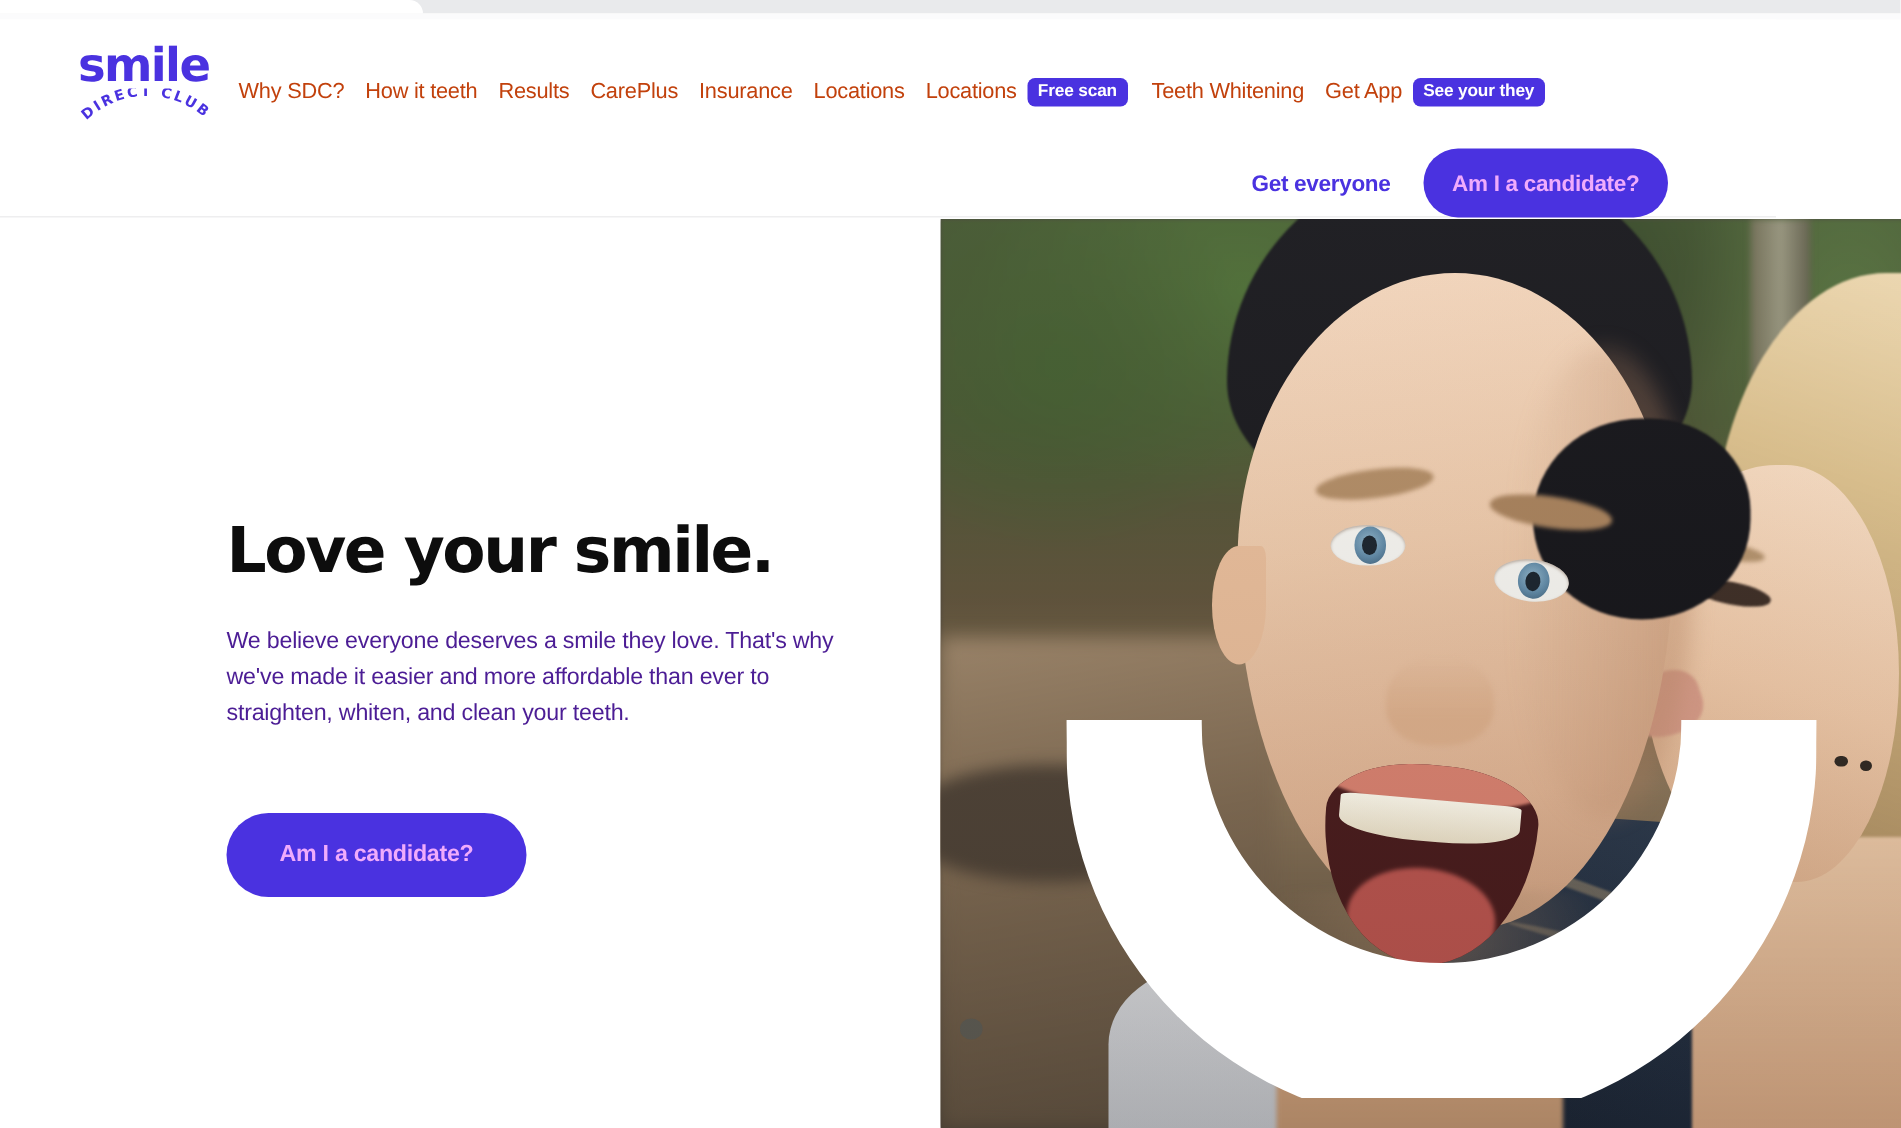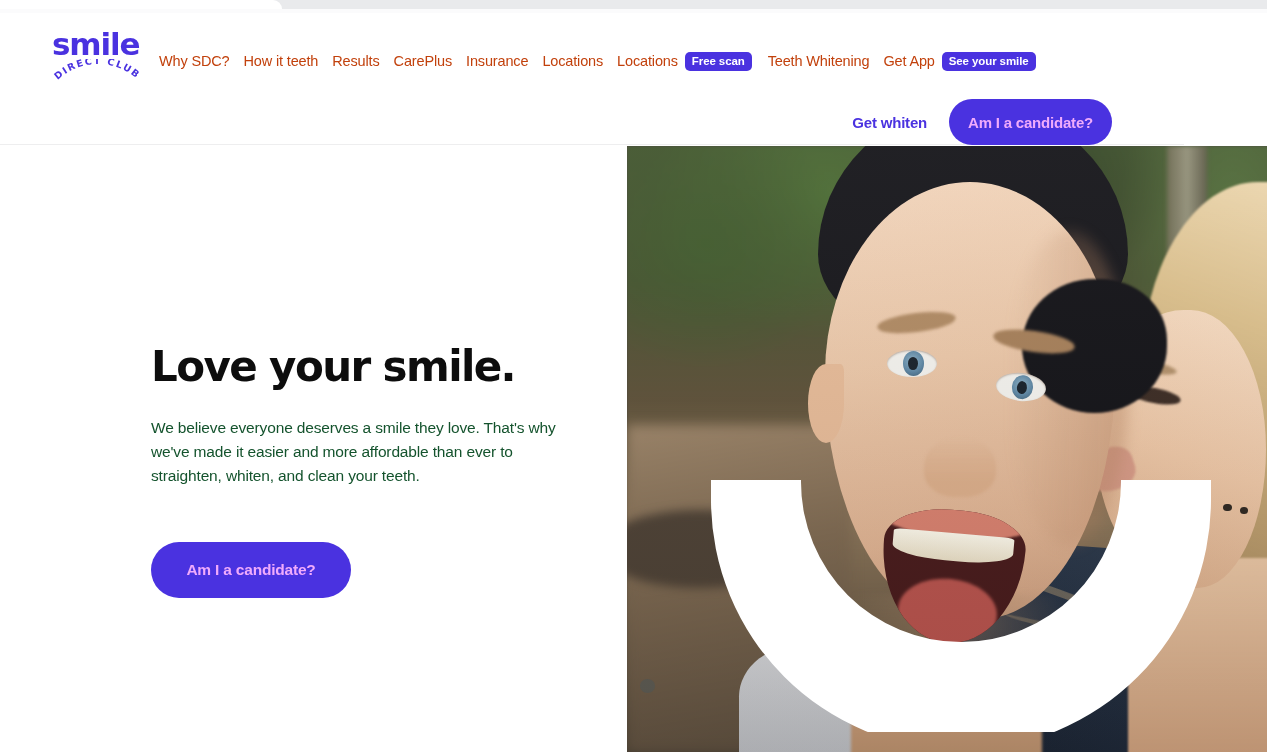--- a/index.html
+++ b/index.html
@@ -130,21 +130,21 @@
     font-weight:bold;
     color:#0d0d0d;
     letter-spacing:-1.6px;
     line-height:46px;
     font-family:"DejaVu Sans", sans-serif;
   }
   .hero-text {
     margin-top:26px;
     font-size:15.5px;
     line-height:24px;
-    color:#14532d;
+    color:#4c1d95;
     letter-spacing:-0.15px;
     width:432px;
   }
   .btn-hero-cta {
     margin-top:54px;
     width:200px; height:56px;
     font-size:15.5px;
   }
 
   
@@ -458,26 +458,26 @@
 
     <span class="nav-item-with-badge">
       <a class="nav-link">Locations</a>
       <span class="nav-badge">Free scan</span>
     </span>
 
     <a class="nav-link">Teeth Whitening</a>
 
     <span class="nav-item-with-badge">
       <a class="nav-link">Get App</a>
-      <span class="nav-badge">See your smile</span>
+      <span class="nav-badge">See your they</span>
     </span>
   </nav>
 
   <div class="nav-cta-row">
-    <a class="link-get-started">Get whiten</a>
+    <a class="link-get-started">Get everyone</a>
     <button class="btn-pill btn-nav-cta">Am I a candidate?</button>
   </div>
 </header>
 
 <section class="hero">
 
   <div class="hero-copy">
     <h1 class="hero-title">Love your smile.</h1>
     <p class="hero-text">We believe everyone deserves a smile they love. That's why we've made it easier and more affordable than ever to straighten, whiten, and clean your teeth.</p>
     <button class="btn-pill btn-hero-cta">Am I a candidate?</button>

